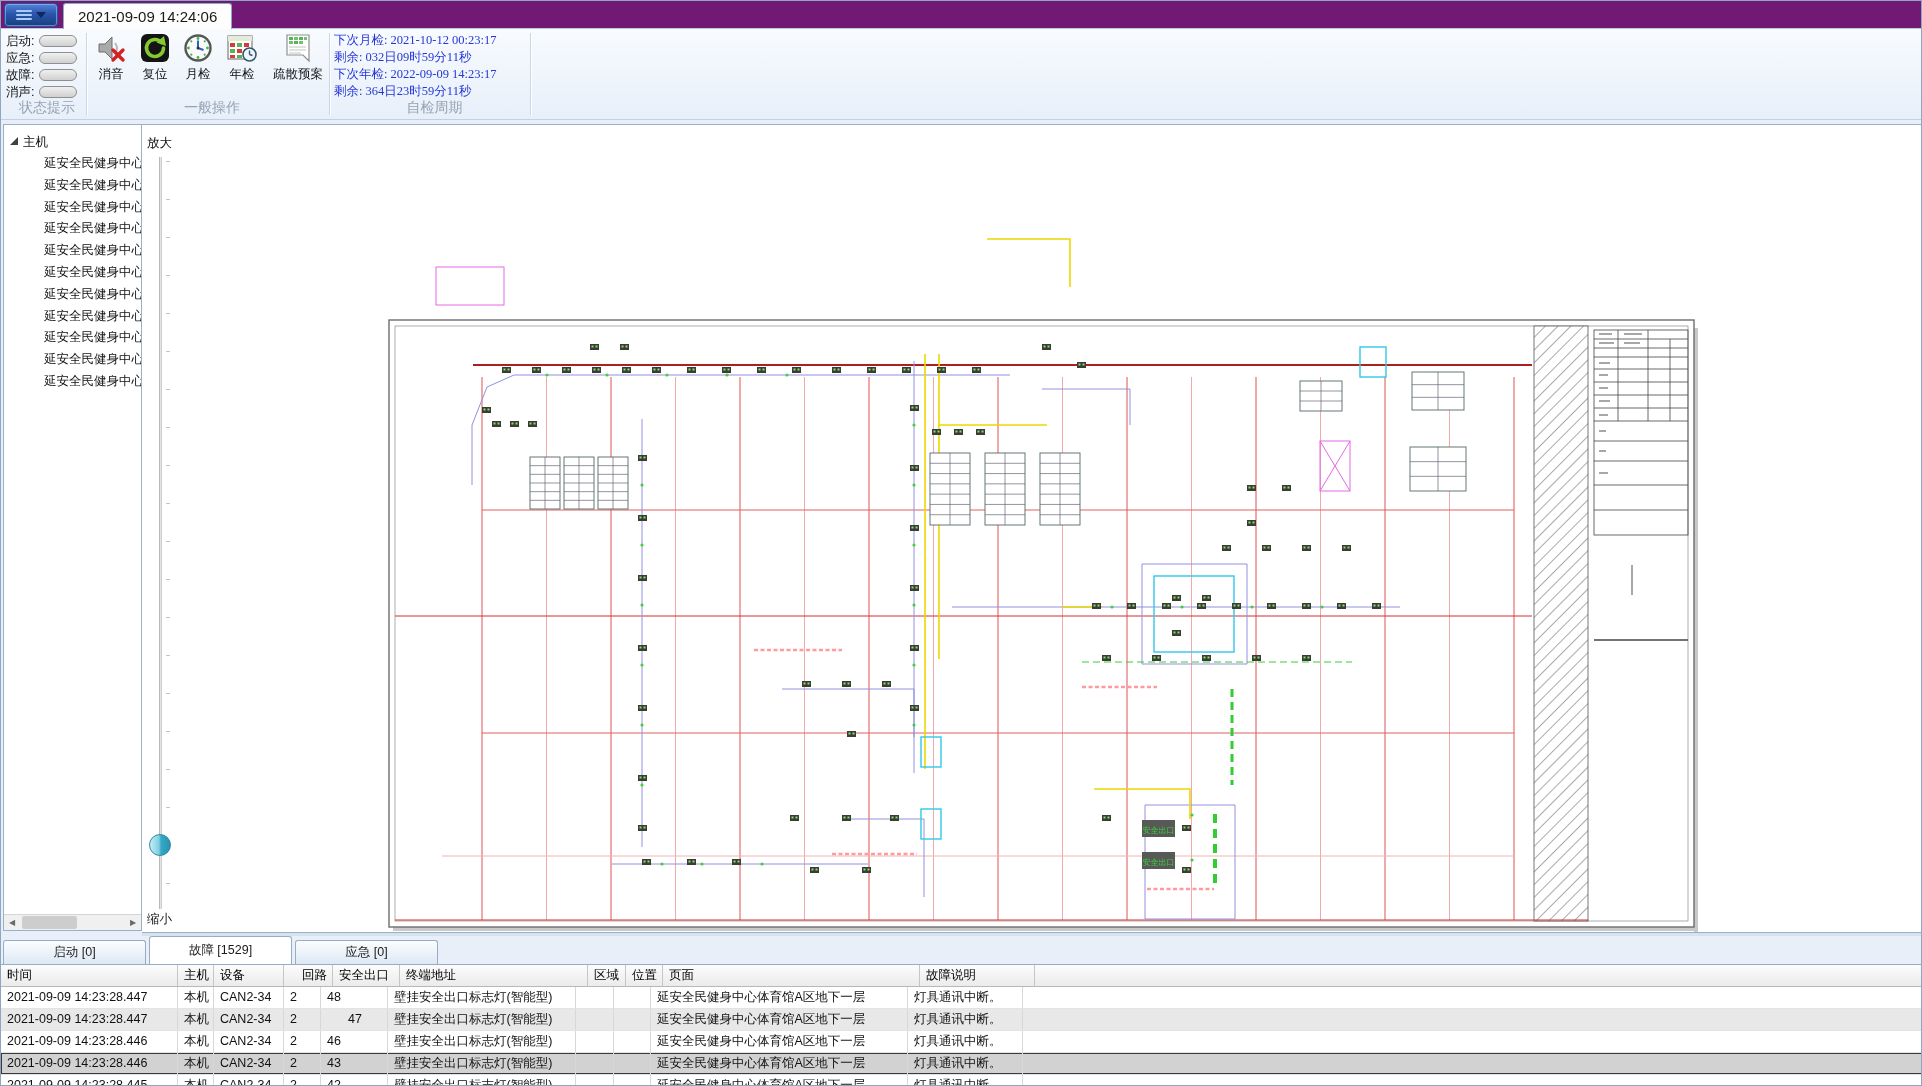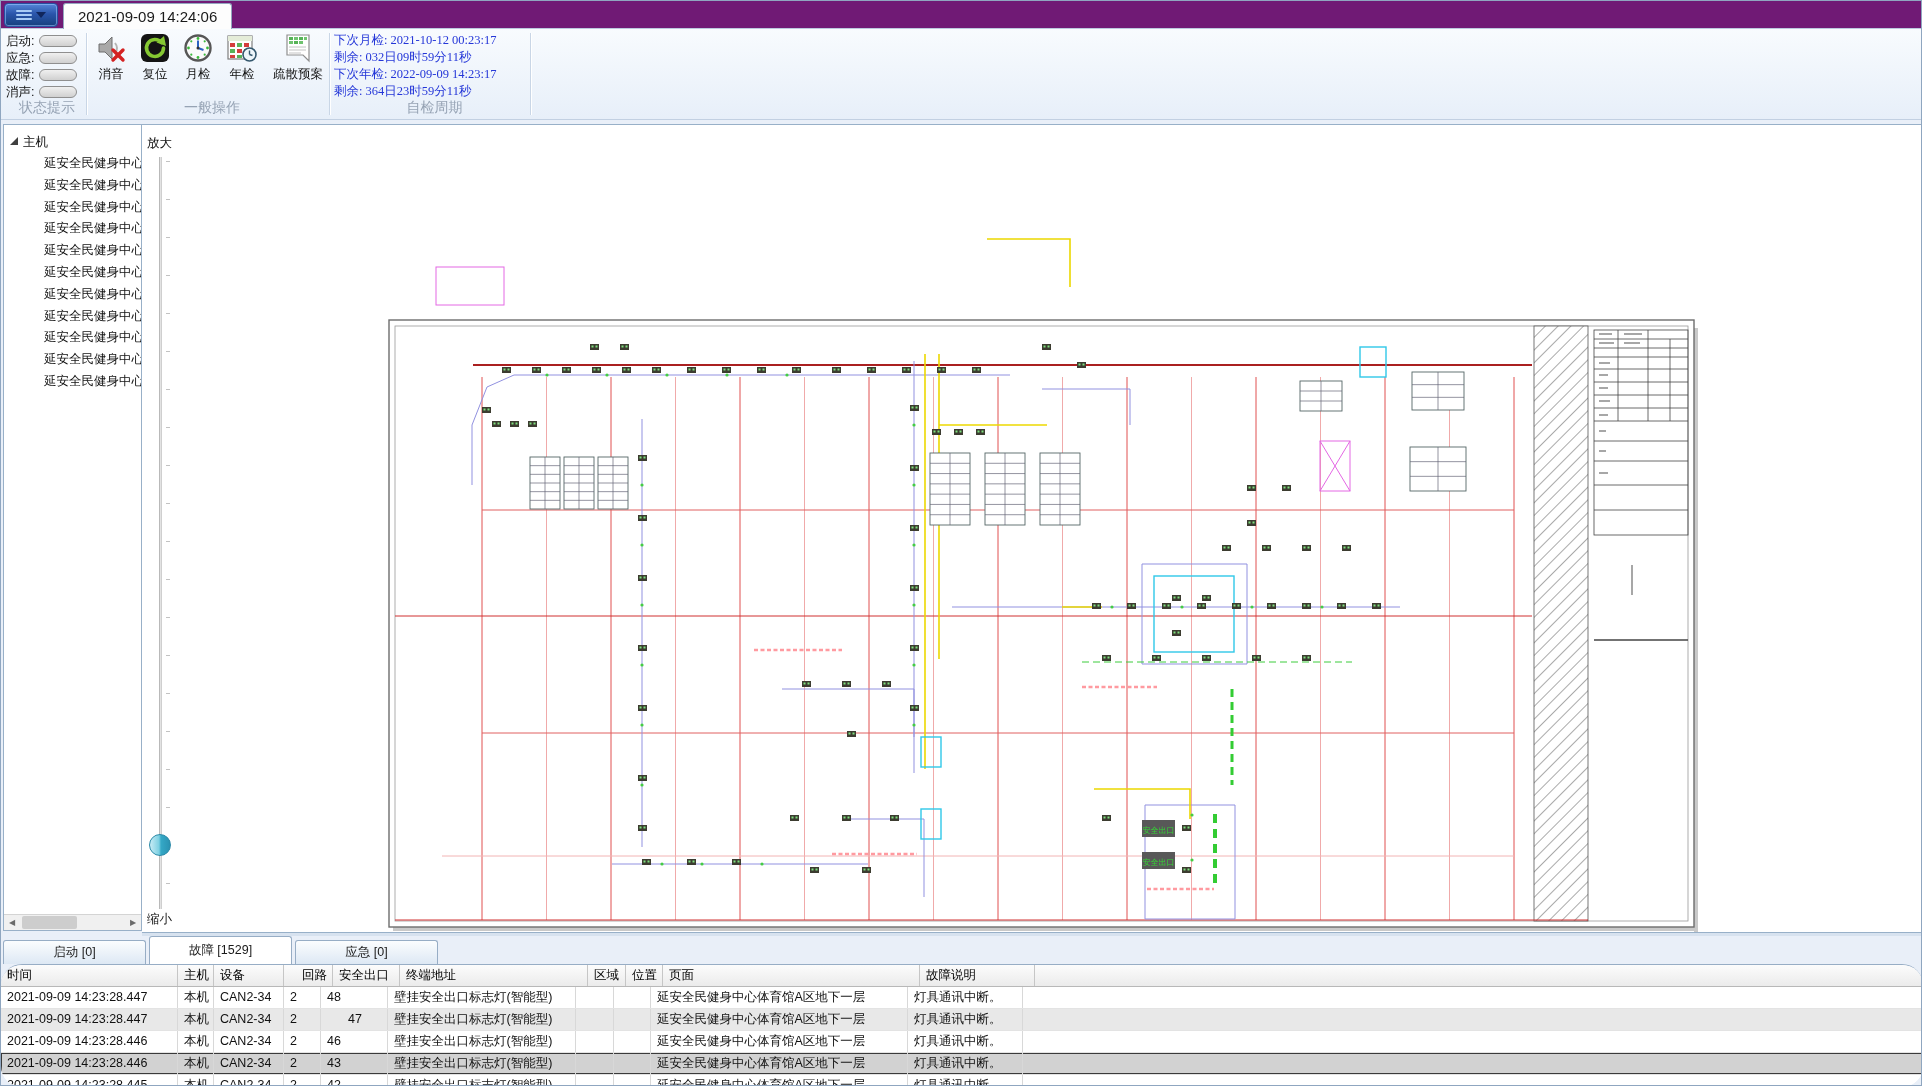--- a/index.html
+++ b/index.html
@@ -55,21 +55,21 @@
   .drawing{position:absolute;left:0;top:0;width:1781px;height:809px;}
   .splitter{position:absolute;left:141px;top:813px;width:1781px;height:3px;background:#d7e2ef;}
 
   
   .dock{position:absolute;left:0;top:935px;width:1922px;height:151px;background:#e9eff8;}
   .dock-tabs{position:absolute;left:2px;top:0;height:28px;display:flex;align-items:flex-end;}
   .dock-tab{height:24px;width:143px;margin-right:3px;background:linear-gradient(#fbfdfe,#dde8f4);
     border:1px solid #97adc5;border-bottom:none;border-radius:3px 3px 0 0;display:flex;align-items:center;justify-content:center;
     font-size:12.5px;color:#1a1a1a;cursor:pointer;}
   .dock-tab.active{height:28px;background:#ffffff;position:relative;z-index:2;}
-  .grid{position:absolute;left:0;top:28px;width:1922px;height:123px;background:#ffffff;border-top:1px solid #97adc5;overflow:hidden;border-radius:21px;}
+  .grid{position:absolute;left:0;top:28px;width:1922px;height:123px;background:#ffffff;border-top:1px solid #97adc5;overflow:hidden;}
   .grow{display:flex;height:22px;align-items:stretch;}
   .gcell{flex:0 0 auto;padding:0 4px 0 6px;font-size:12.5px;line-height:21px;color:#111;
     white-space:nowrap;overflow:hidden;border-right:1px solid #d8d8d8;}
   .ghead{background:linear-gradient(#fcfcfc,#ebebeb);border-bottom:1px solid #b8b8b8;}
   .ghead .gcell{border-right:1px solid #c6c6c6;color:#000;}
   .grow.data{border-bottom:1px solid #e3e3e3;background:#fff;cursor:default;}
   .grow.data.alt{background:#e8e8e8;}
   .grow.data.selected{background:#d2d2d2;box-shadow:inset 0 0 0 1px #3a3a3a;}
   .gfill{flex:1 1 auto;border-right:none;}
 </style>

